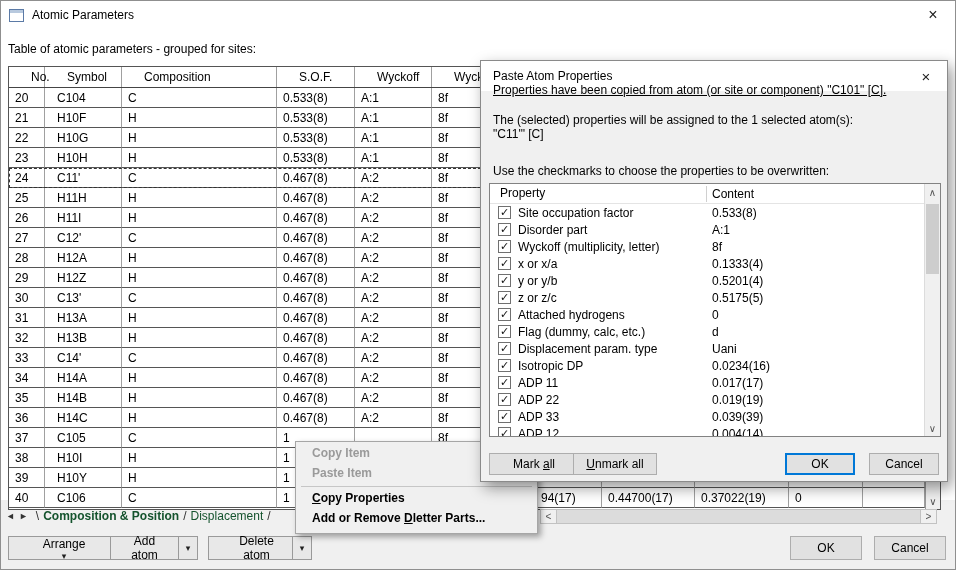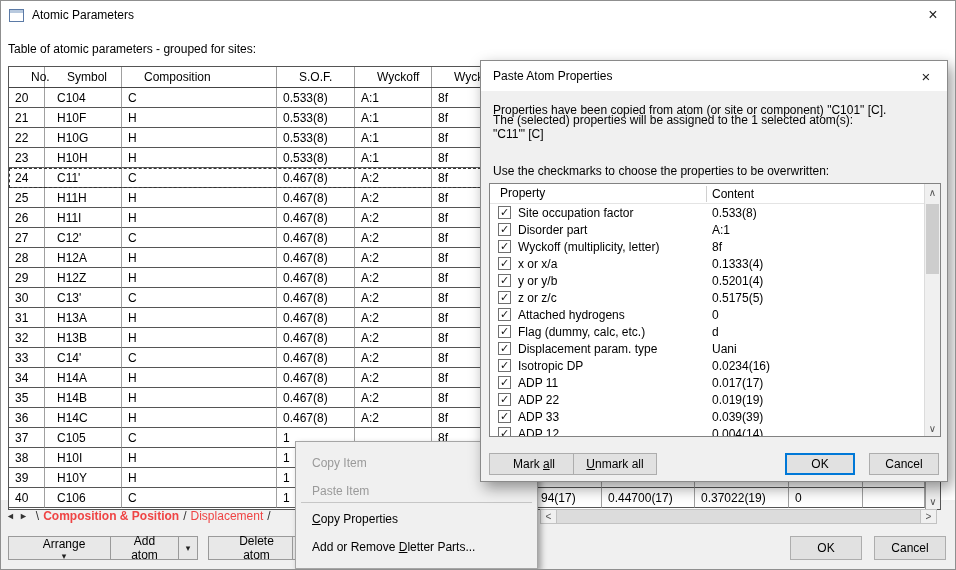--- a/index.html
+++ b/index.html
@@ -42,32 +42,32 @@
   .hscroll { position:absolute; left:540px; top:509px; width:397px; height:15px; background:#f0f0f0; border:1px solid #c2c2c2; display:flex; align-items:center; }
   .hscroll .harrow { width:15px; height:13px; display:flex; align-items:center; justify-content:center; color:#555; font-size:10px; flex:none; }
   .hscroll .hthumb { flex:1; height:13px; background:#dcdcdc; border-left:1px solid #c2c2c2; border-right:1px solid #c2c2c2; }
 
   
   .bottom-band { position:absolute; left:0; top:500px; width:956px; height:70px; background:#f0f0f0; z-index:0; }
   .tabs-row { position:absolute; left:6px; top:507px; height:17px; display:flex; align-items:center; z-index:2; }
   .tab-nav { font-size:9px; color:#333; margin-right:4px; }
   .tab-slash { margin:0 4px; color:#333; }
   .tab { display:flex; align-items:center; }
-  .tab .tab-label { color:#ef4444; }
+  .tab .tab-label { color:#14532d; }
   .tab.active .tab-label { font-weight:bold; }
 
   .btn { position:absolute; height:24px; background:#e1e1e1; border:1px solid #adadad; display:flex; align-items:center; justify-content:center; }
   .split-btn { position:absolute; height:24px; background:#e8e8e8; border:1px solid #9a9a9a; display:flex; align-items:center; }
   .sb-label { flex:1; padding:0 8px; text-align:center; }
   .sb-div { width:1px; height:22px; background:#9a9a9a; }
   .sb-arrow { width:18px; text-align:center; font-size:9px; color:#222; }
 
   
   .context-menu { position:absolute; left:295px; top:441px; width:243px; background:#f0f0f0; border:1px solid #a6a6a6; box-shadow:3px 3px 6px rgba(0,0,0,.35); padding:3px 0; z-index:20; }
-  .menu-item { height:20px; display:flex; align-items:center; padding-left:13px; margin:8px 2px; border:1px solid transparent; }
+  .menu-item { height:20px; display:flex; padding-left:13px; margin:0 2px; border:1px solid transparent;font-weight:bold; }
   .menu-item.disabled { color:#9a9a9a; }
   .menu-item.highlighted { background:#ffe8a2; border:1px solid #d2a33c; height:22px; }
   .menu-item.separator-after { position:relative; margin-bottom:5px; }
   .menu-item.separator-after::after { content:""; position:absolute; left:2px; right:2px; bottom:-3px; height:1px; background:#c6c6c6; }
   .mnemonic { text-decoration:underline; }
 
   
   .paste-dialog { position:absolute; left:480px; top:60px; width:468px; height:422px; background:#f0f0f0; border:1px solid #8a8a8a; box-shadow:4px 6px 14px rgba(0,0,0,.4); z-index:30; }
   .pd-titlebar { position:absolute; left:0; top:0; right:0; height:30px; background:#fff; display:flex; align-items:center; }
   .pd-title { margin-left:12px; }
@@ -486,21 +486,21 @@
     <div class="menu-item">
       <span><span>Add or Remove </span><span class="mnemonic">D</span><span>letter Parts...</span></span>
     </div>
   </div>
 
 <div class="paste-dialog">
   <div class="pd-titlebar">
     <span class="pd-title">Paste Atom Properties</span>
     <span class="pd-close">×</span>
   </div>
-  <div class="pd-text" style="top:42px;">Properties have been copied from atom (or site or component) "C101" [C].</div>
+  <div class="pd-text" style="top:22px;text-decoration:underline;">Properties have been copied from atom (or site or component) "C101" [C].</div>
   <div class="pd-text" style="top:52px;">The (selected) properties will be assigned to the 1 selected atom(s):</div>
   <div class="pd-text" style="top:66px;">"C11'" [C]</div>
   <div class="pd-text" style="top:103px;">Use the checkmarks to choose the properties to be overwritten:</div>
 
   <div class="listbox">
     <div class="lb-header">
       <span class="lb-h-prop">Property</span>
       <span class="lb-h-div"></span>
       <span class="lb-h-content">Content</span>
     </div>

